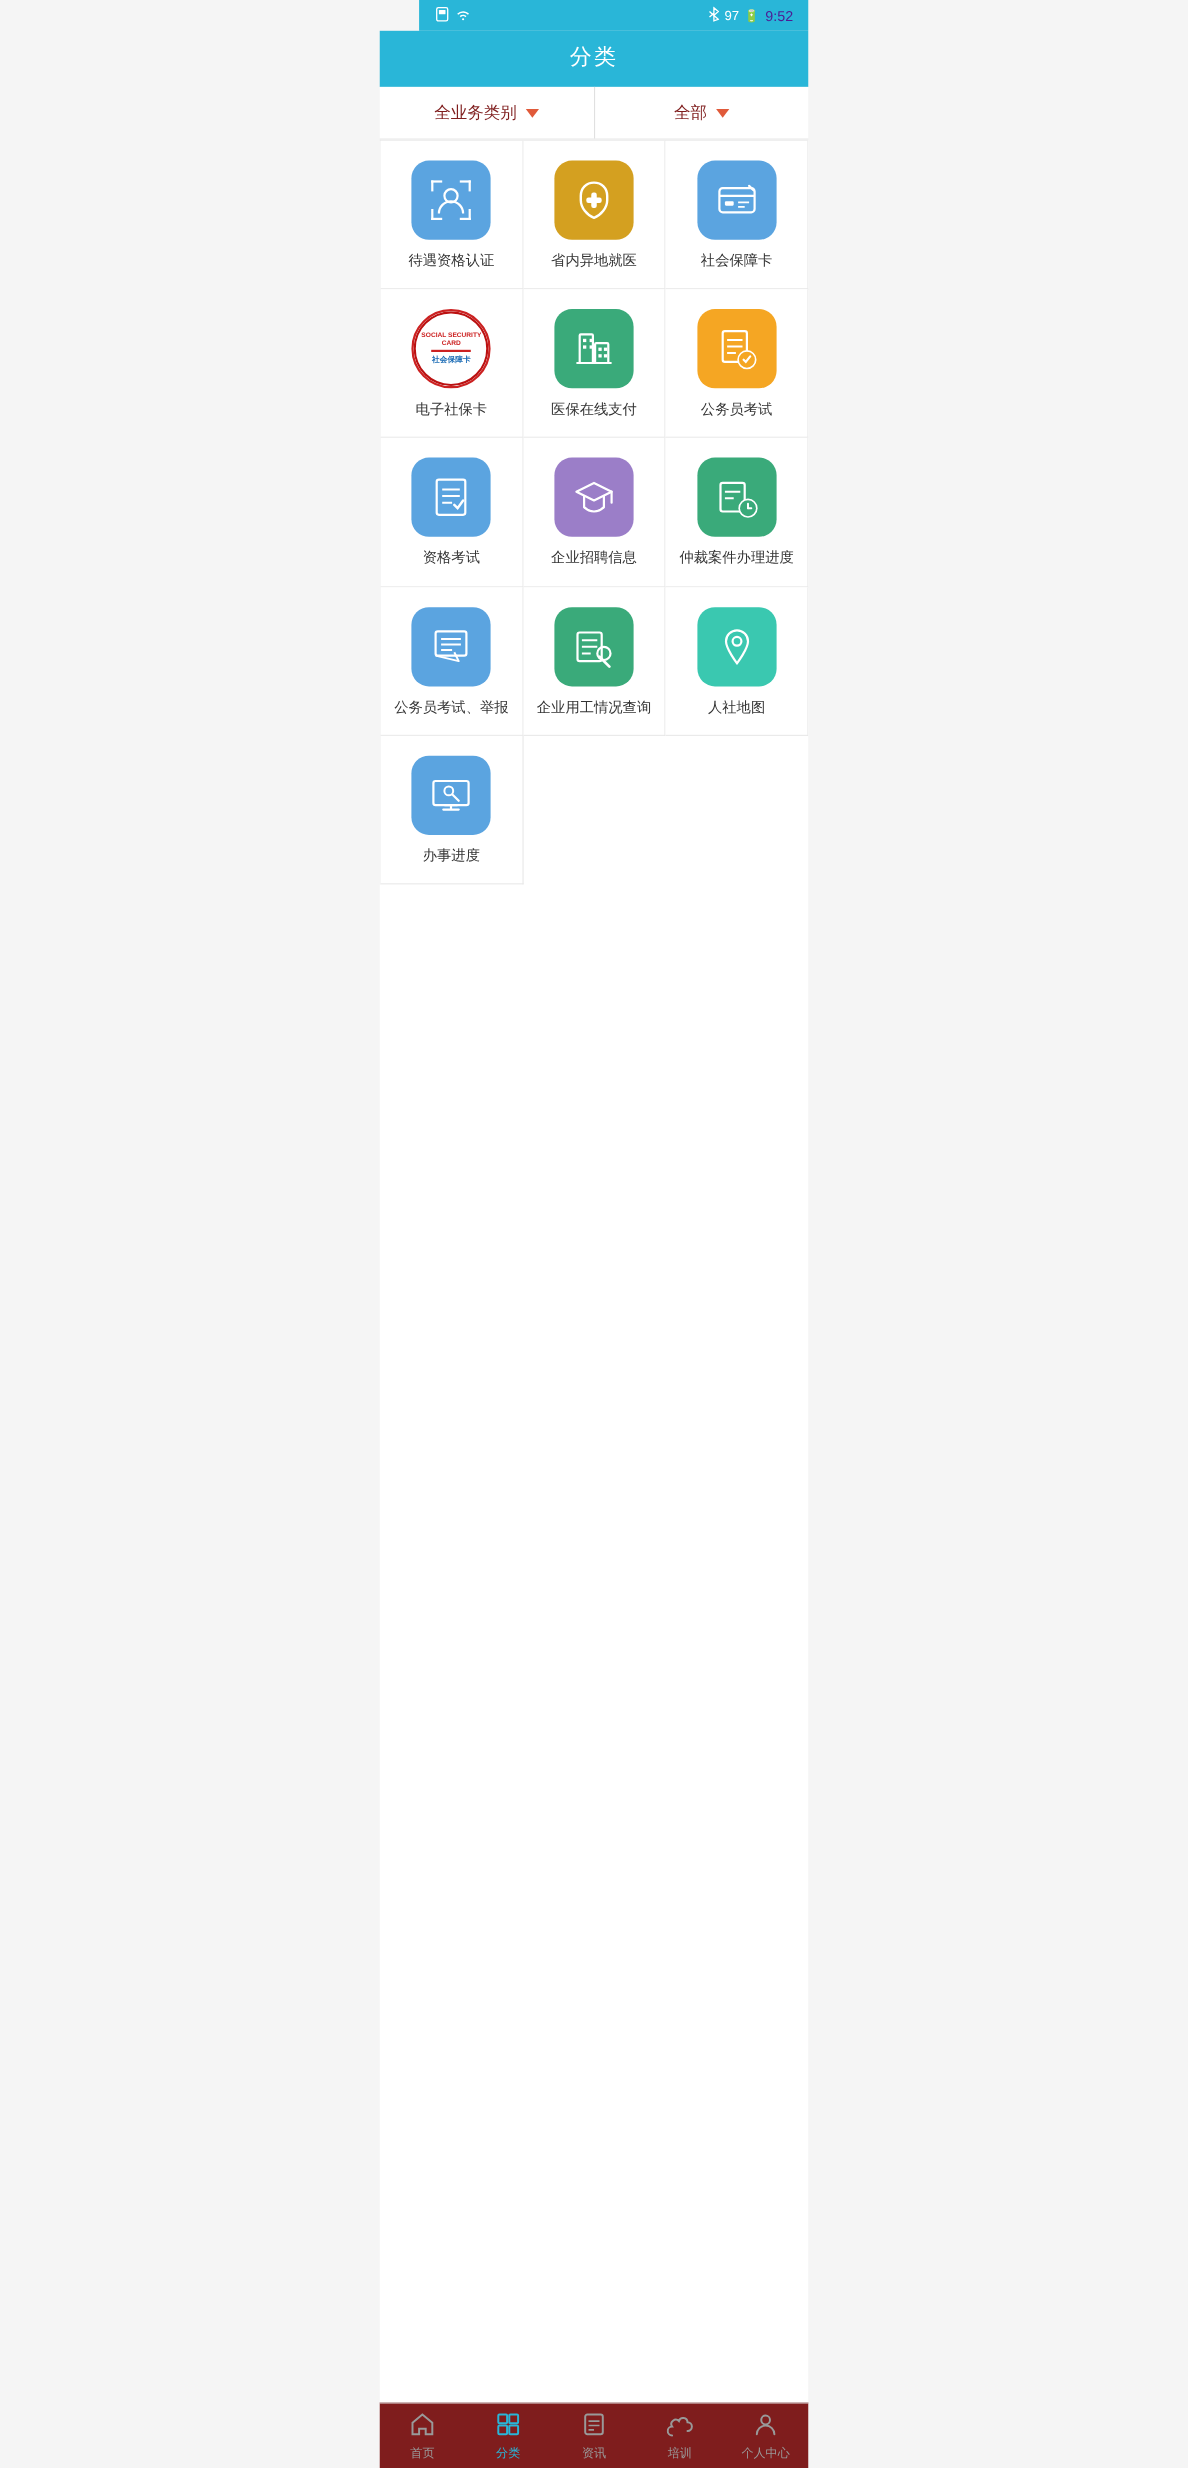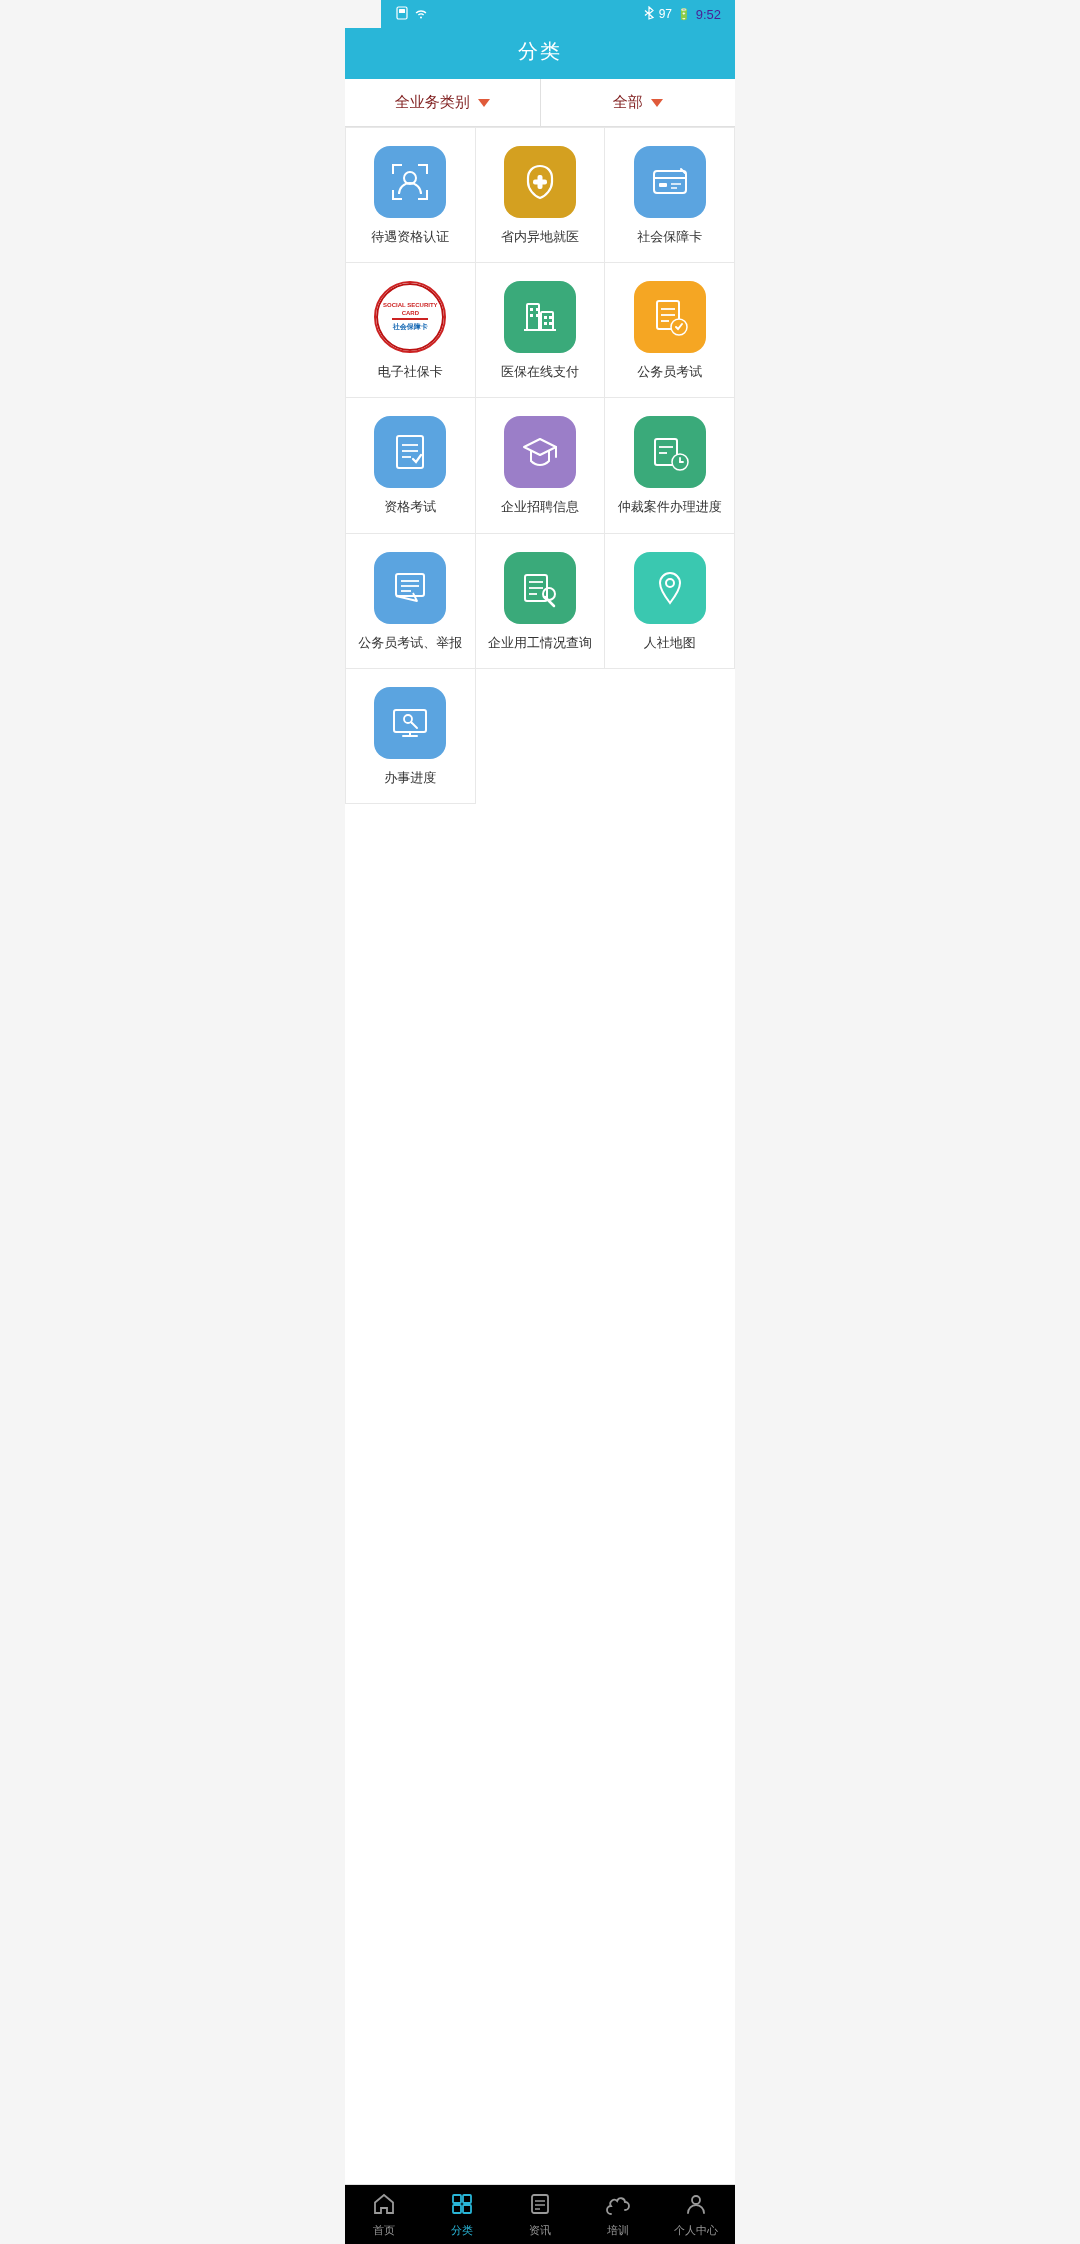--- a/index.html
+++ b/index.html
@@ -109,21 +109,21 @@
     .icon-box svg { width: 42px; height: 42px; }
     .grid-label {
       font-size: 13px;
       color: #333;
       text-align: center;
       line-height: 1.4;
     }
 
     
     .bottom-nav {
-      background: #000000;
+      background: #7f1d1d;
       border-top: 1px solid #e0e0e0;
       display: flex;
       height: 60px;
     }
     .nav-item {
       flex: 1;
       display: flex;
       flex-direction: column;
       align-items: center;
       justify-content: center;

